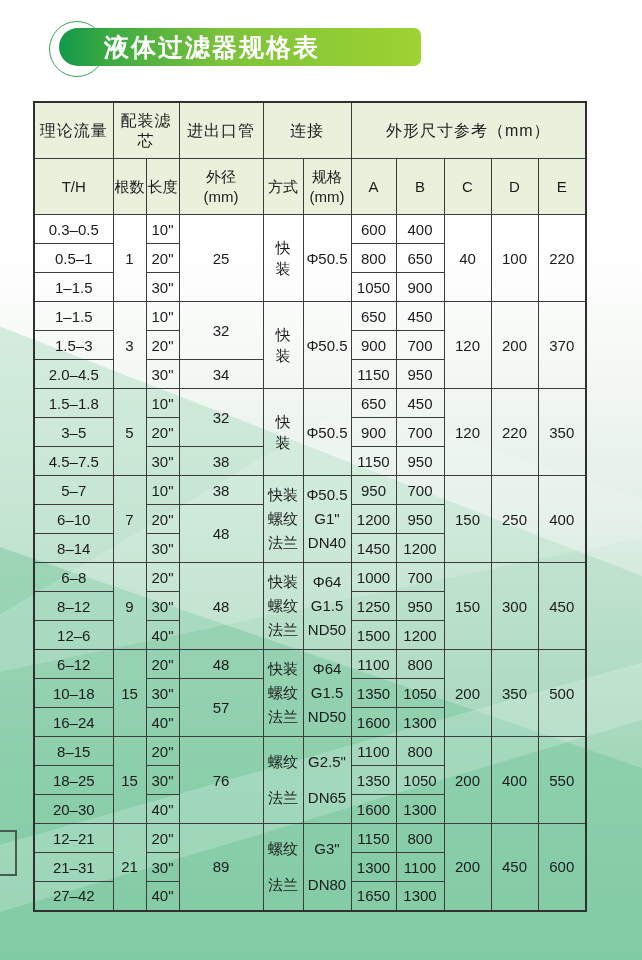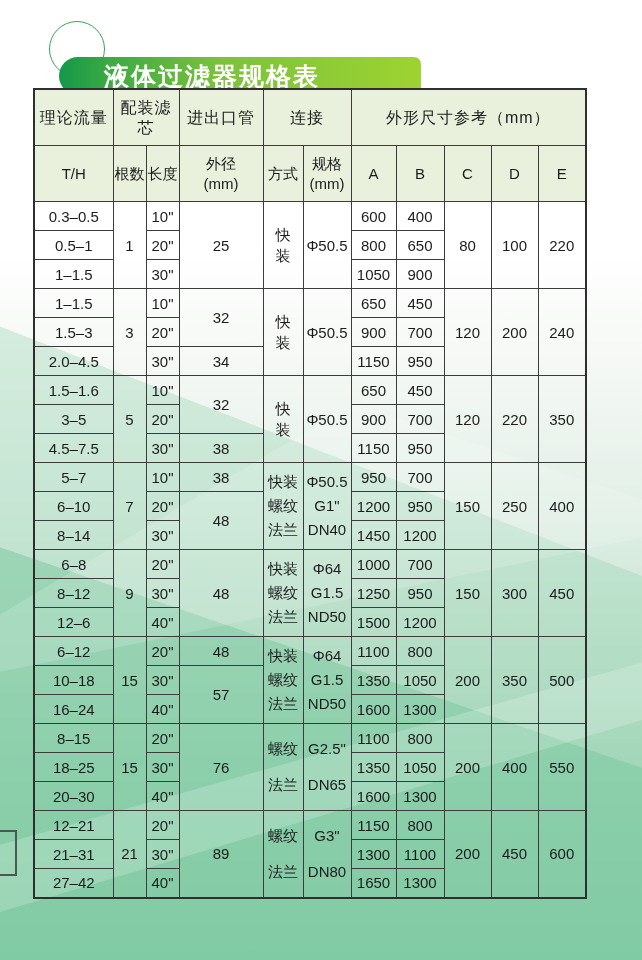--- a/index.html
+++ b/index.html
@@ -24,30 +24,30 @@
 
   
   .banner-circle{
     position:absolute;left:49px;top:21px;width:54px;height:54px;
     border:1px solid #35a556;border-radius:50%;background:transparent;
   }
   .banner-bar{
     position:absolute;left:59px;top:28px;width:362px;height:38px;
     background:linear-gradient(90deg,#13984a 0%,#3daa42 14%,#7cc23c 45%,#9ed331 100%);
     border-radius:19px 7px 7px 19px;
-    display:flex;align-items:center;margin-top:29px;
+    display:flex;align-items:center;
   }
   .banner-title{
     color:#ffffff;font-size:25px;font-weight:bold;letter-spacing:2px;
     padding-left:45px;white-space:nowrap;
   }
 
   
   table.spec{
-    position:absolute;left:33px;top:88px;width:552px;
+    position:absolute;left:33px;top:101px;width:552px;
     border-collapse:collapse;table-layout:fixed;
     border:2px solid #2f2f2f;
   }
   table.spec th,table.spec td{
     border:1px solid #3c3c3c;text-align:center;vertical-align:middle;
     color:#1c1c1c;font-size:15px;padding:0;overflow:hidden;
   }
   table.spec thead th{background:#e9f1dc;font-weight:400;white-space:pre-line;line-height:20px;}
   table.spec tr.h1 th{height:55px;font-size:16px;letter-spacing:1px;}
   table.spec tr.h2 th{height:55px;font-size:15px;}
@@ -121,21 +121,21 @@
       <tr>
         <td>0.3–0.5</td>
         <td rowspan="3">1</td>
         <td>10"</td>
         <td rowspan="3">25</td>
         <td rowspan="3" class="v">快
 装</td>
         <td rowspan="3">Φ50.5</td>
         <td>600</td>
         <td>400</td>
-        <td rowspan="3">80</td>
+        <td rowspan="3">40</td>
         <td rowspan="3">100</td>
         <td rowspan="3">220</td>
       </tr>
       <tr>
         <td>0.5–1</td>
         <td>20"</td>
         <td>800</td>
         <td>650</td>
       </tr>
       <tr>
@@ -149,37 +149,37 @@
         <td rowspan="3">3</td>
         <td>10"</td>
         <td rowspan="2">32</td>
         <td rowspan="3" class="v">快
 装</td>
         <td rowspan="3">Φ50.5</td>
         <td>650</td>
         <td>450</td>
         <td rowspan="3">120</td>
         <td rowspan="3">200</td>
-        <td rowspan="3">240</td>
+        <td rowspan="3">370</td>
       </tr>
       <tr>
         <td>1.5–3</td>
         <td>20"</td>
         <td>900</td>
         <td>700</td>
       </tr>
       <tr>
         <td>2.0–4.5</td>
         <td>30"</td>
         <td>34</td>
         <td>1150</td>
         <td>950</td>
       </tr>
       <tr>
-        <td>1.5–1.6</td>
+        <td>1.5–1.8</td>
         <td rowspan="3">5</td>
         <td>10"</td>
         <td rowspan="2">32</td>
         <td rowspan="3" class="v">快
 装</td>
         <td rowspan="3">Φ50.5</td>
         <td>650</td>
         <td>450</td>
         <td rowspan="3">120</td>
         <td rowspan="3">220</td>

